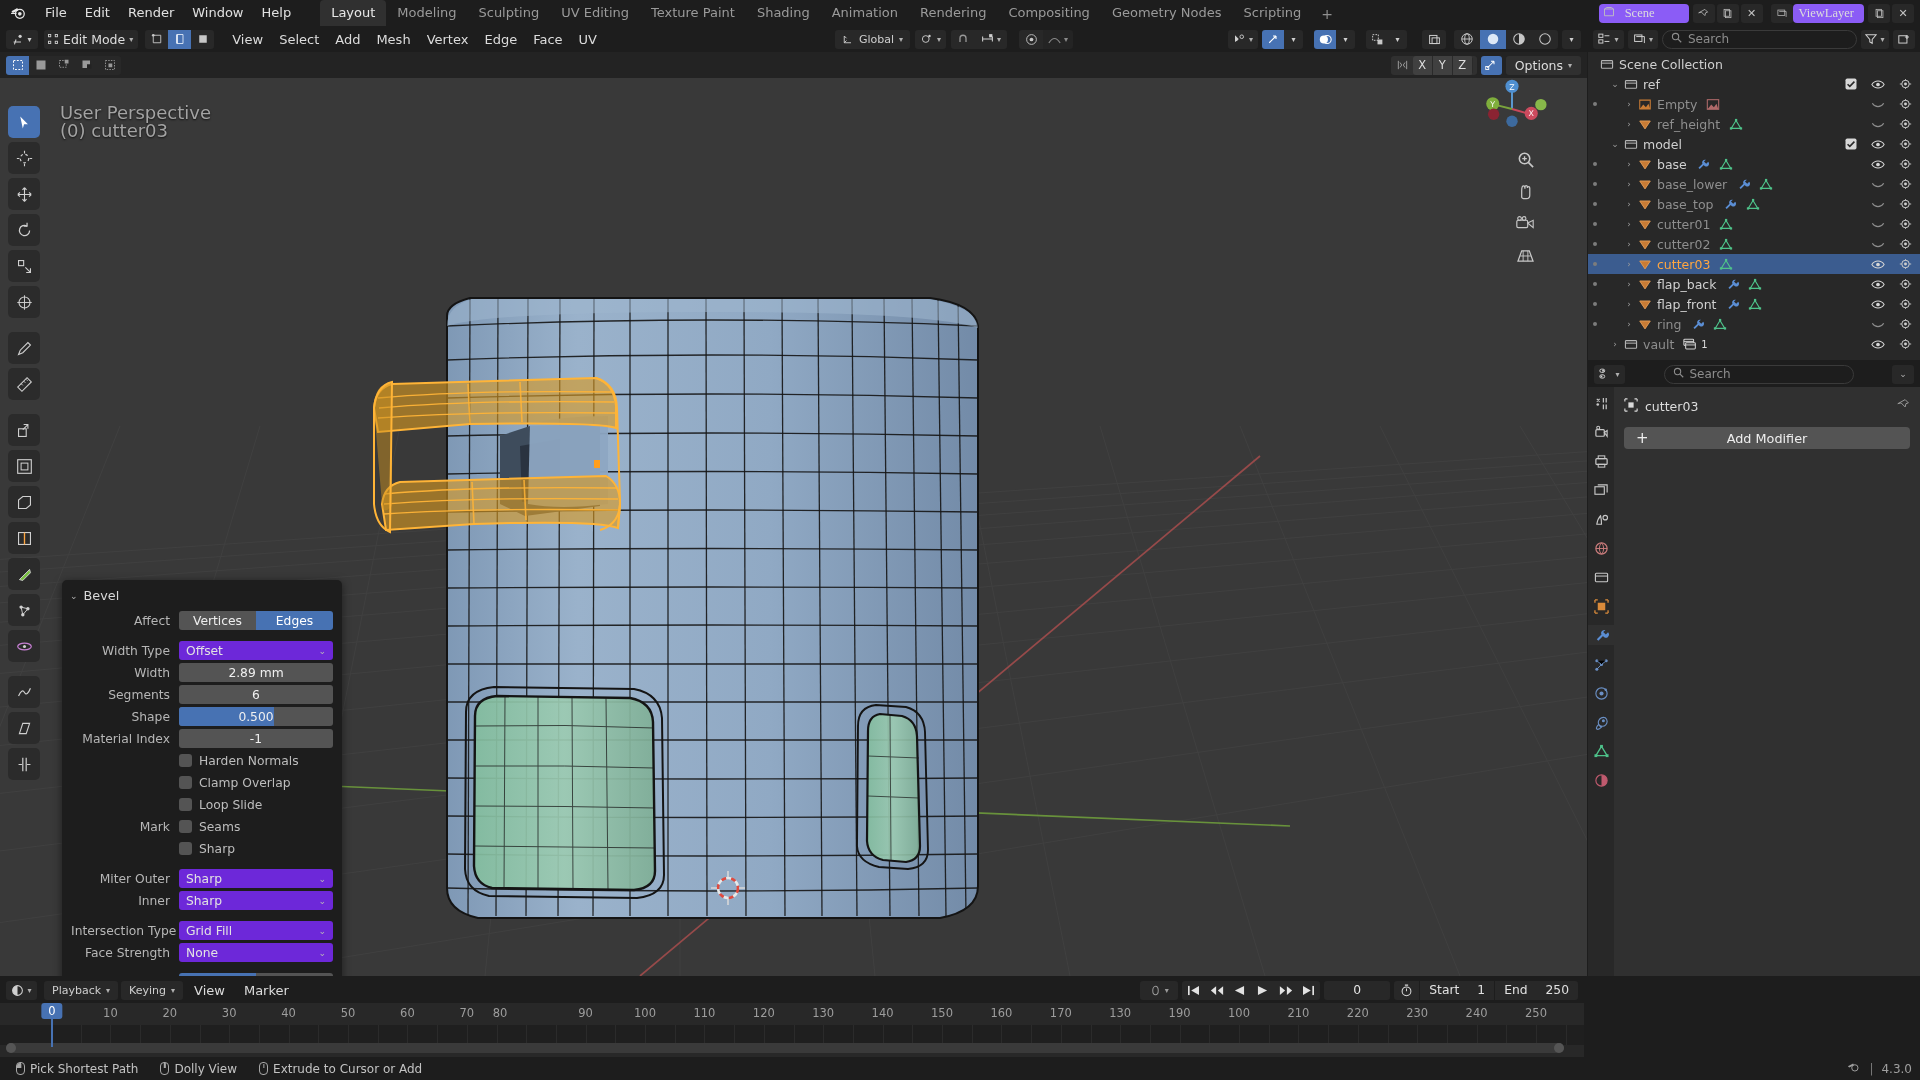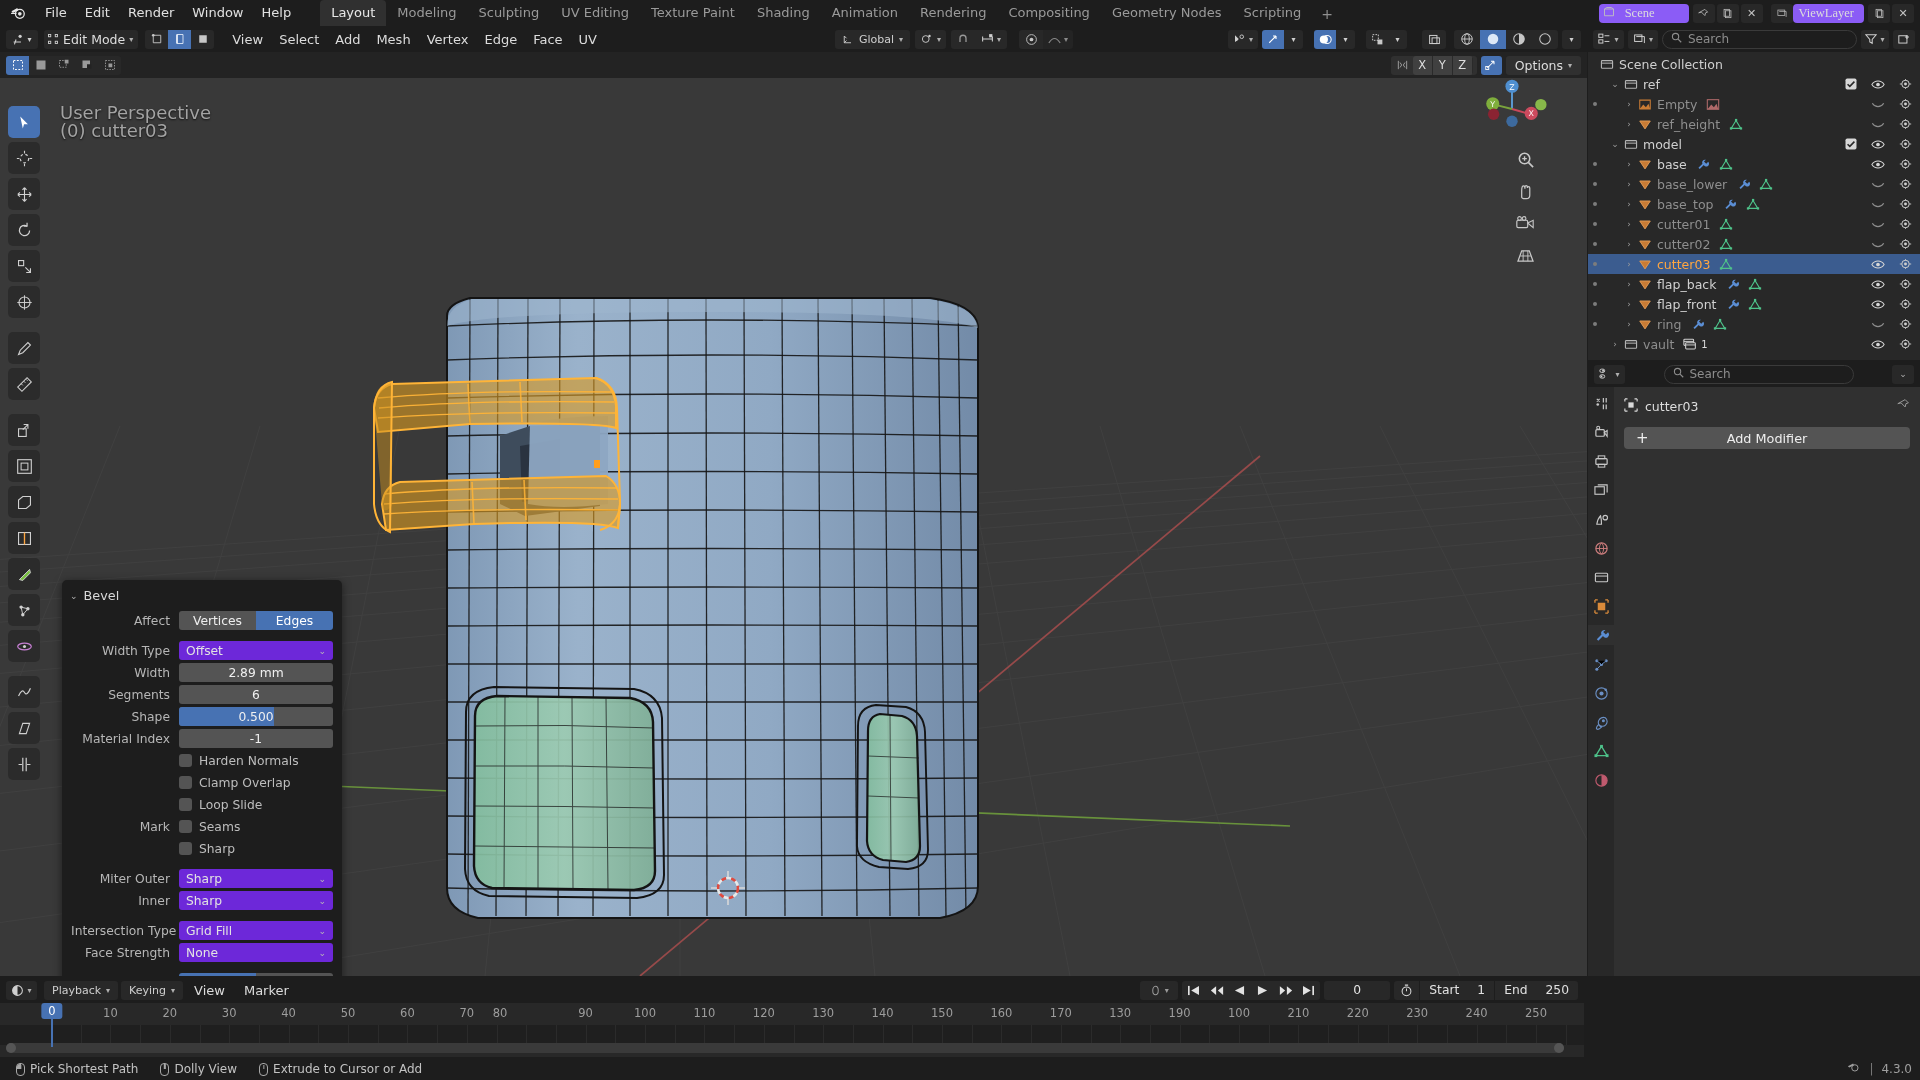--- a/index.html
+++ b/index.html
@@ -220,21 +220,21 @@
   }
   .tl-scroll { position:absolute; left:6px; right:20px; bottom:4px; height:10px; background:#3a3a3a;border-radius:5px; }
   .tl-scroll .knob { position:absolute;right:0;top:0;width:10px;height:10px;border-radius:5px;background:#555; }
   .tl-scroll .knob.l { left:0; right:auto; }
 
   
   .statusbar {
     position:absolute; left:0; bottom:0; width:1920px; height:23px; background:#1d1d1d;
     display:flex;align-items:center;padding:0 8px;gap:14px;font-size:12px;color:#c2c2c2;
   }
-  .st-item { display:flex;align-items:flex-end;gap:5px;padding-left:8px; }
+  .st-item { display:flex;align-items:center;gap:5px;padding-left:8px; }
   .mouse-ico { width:9px;height:13px;border:1.3px solid #a8a8a8;border-radius:4px;flex:none;position:relative; }
   .mouse-ico::after{content:"";position:absolute;left:50%;top:1px;width:1.3px;height:4px;background:#a8a8a8;transform:translateX(-50%);}
   .mouse-ico.lm::before{content:"";position:absolute;left:0;top:0;width:3.6px;height:5px;background:#a8a8a8;border-radius:3px 0 0 0;}
   .mouse-ico.mm::before{content:"";position:absolute;left:50%;top:0;width:2.4px;height:5px;background:#a8a8a8;transform:translateX(-50%);}
   .status-right { margin-left:auto;display:flex;align-items:center;gap:8px;color:#9f9f9f;font-size:12px; }
 
   
   .model-wrap { position:absolute; left:0; top:0; width:1587px; height:950px; }
 </style>
 </head>

